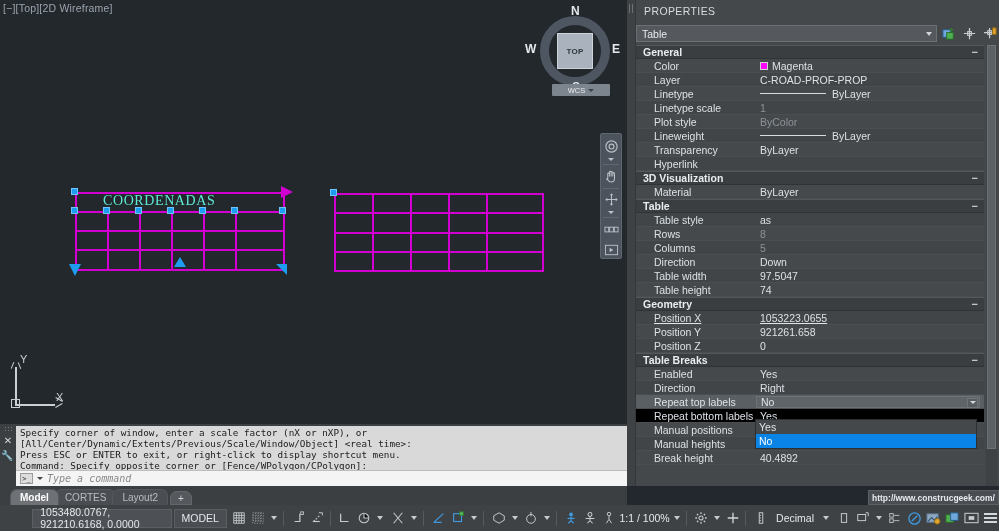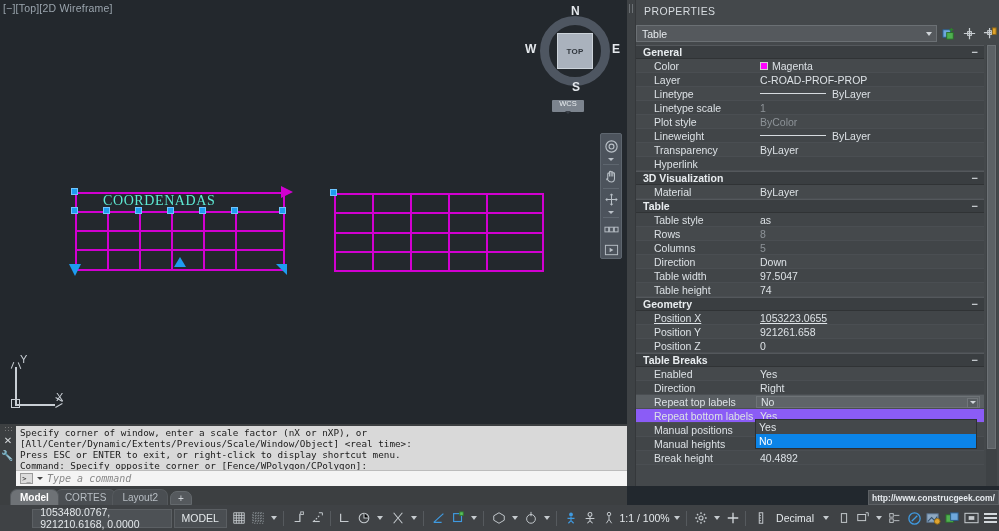--- a/index.html
+++ b/index.html
@@ -50,25 +50,24 @@
   #vc-ring{position:absolute;left:8px;top:8px;width:70px;height:70px;
     border-radius:50%;border:9px solid #525a66;opacity:.92;}
   #vc-top{position:absolute;left:25px;top:25px;width:36px;height:36px;
     background:#aab2bd;border:1px solid #ccd3da;
     display:flex;align-items:center;justify-content:center;
     font-size:8px;color:#30363d;font-weight:bold;letter-spacing:.3px;}
   .vc-dir{position:absolute;color:#e4e8ec;font-size:12px;font-weight:bold;}
   #vc-n{left:39px;top:-4px;} #vc-s{left:40px;top:72px;}
   #vc-w{left:-7px;top:34px;} #vc-e{left:80px;top:34px;}
   #wcs{
-    position:absolute;left:552px;top:100px;width:32px;height:12px;
+    position:absolute;left:552px;top:84px;width:58px;height:12px;
     background:#7c848e;color:#e8ecef;font-size:7.5px;
     display:flex;align-items:center;justify-content:center;gap:3px;
     border-radius:1px;
-    flex-direction:column;
   }
   #wcs .cv{width:0;height:0;border-left:3px solid transparent;
     border-right:3px solid transparent;border-top:3px solid #3a4048;}
 
   
   #navbar{
     position:absolute;left:600px;top:133px;width:22px;height:126px;
     background:#4c535c;border:1px solid #5e666f;border-radius:2px;
     display:flex;flex-direction:column;align-items:center;padding-top:4px;gap:3px;
   }
@@ -566,21 +565,21 @@
         </div>
         <div class="prow editing" style="background: rgb(90, 95, 99);">
           <div class="pname">Repeat top labels</div>
           <div class="pval">
             <span>No</span>
             <span class="ddbtn">
               <i></i>
             </span>
           </div>
         </div>
-        <div class="prow" style="background: #8b5cf6;">
+        <div class="prow" style="background: #000000;">
           <div class="pname">Repeat bottom labels</div>
           <div class="pval">
             <span>Yes</span>
           </div>
         </div>
         <div class="prow" style="background: rgb(69, 73, 76);">
           <div class="pname">Manual positions</div>
           <div class="pval">
             <span>No</span>
           </div>

